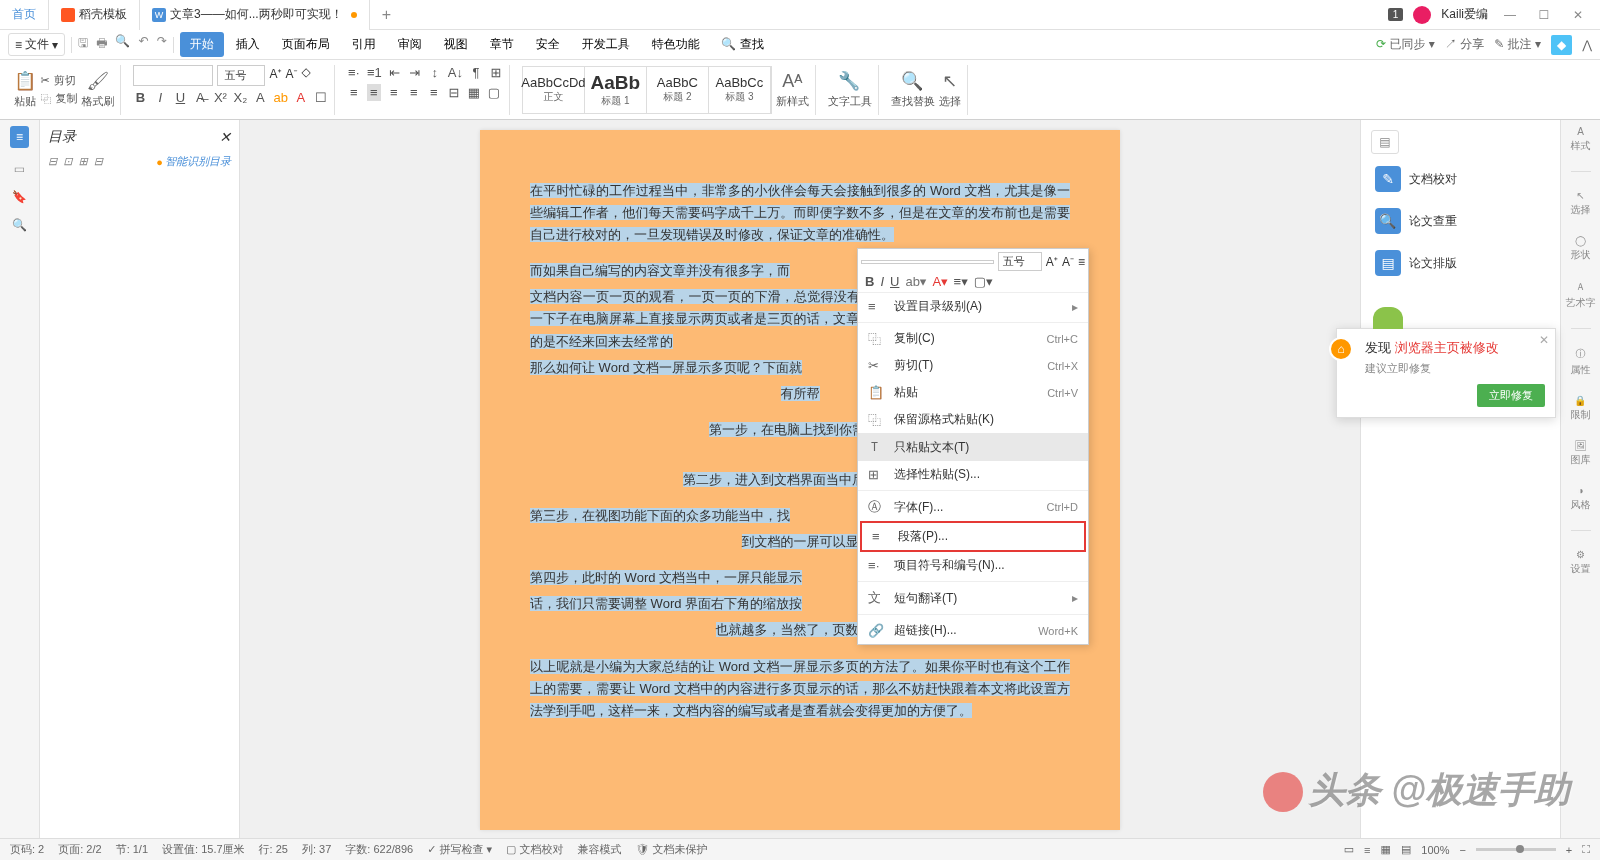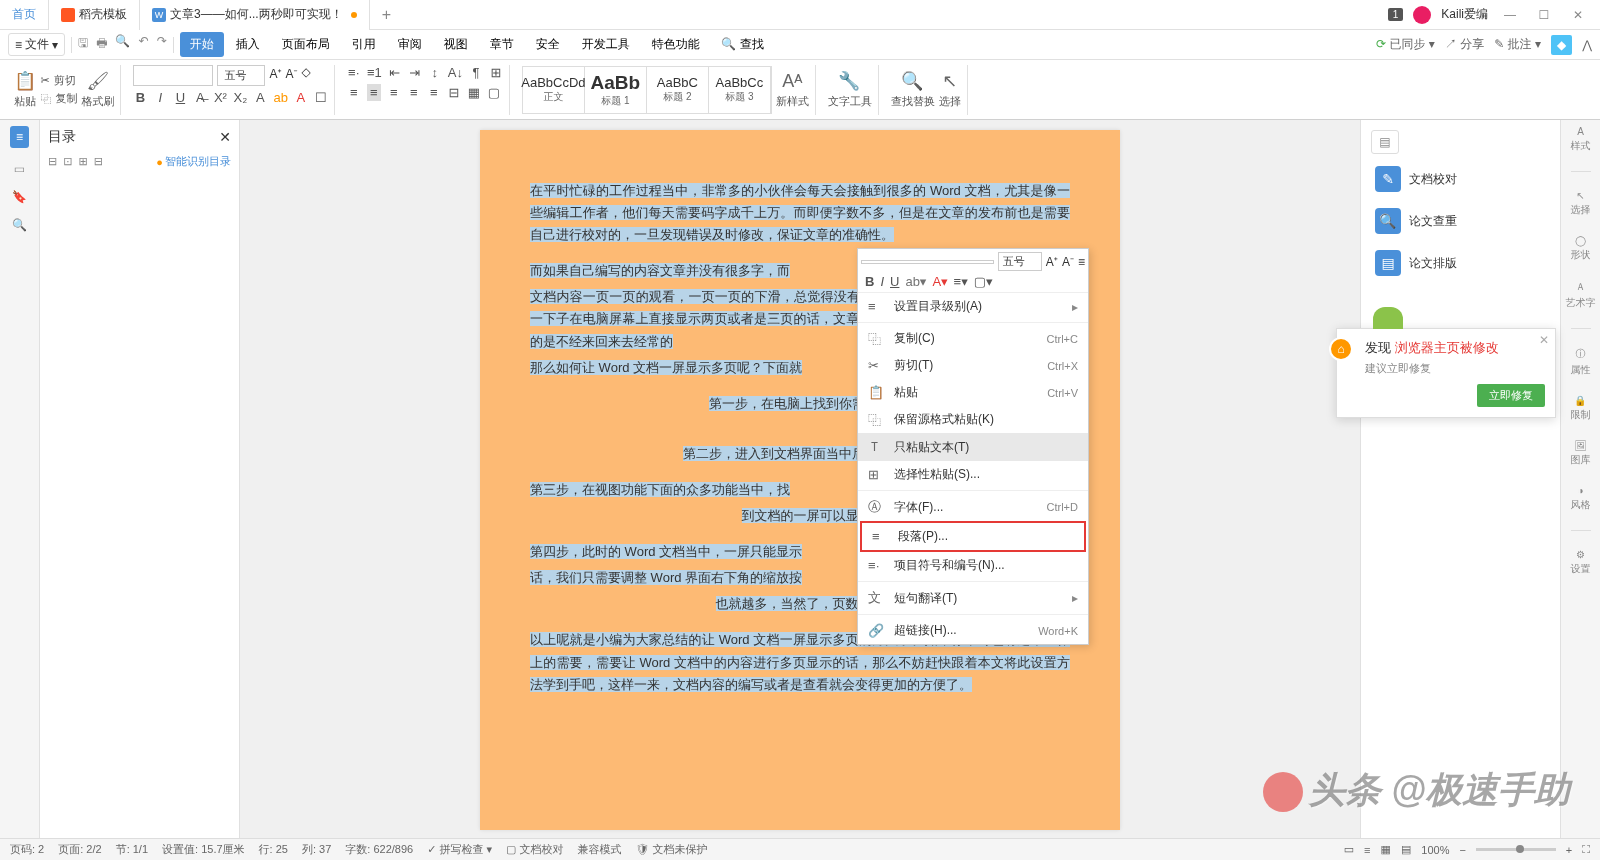--- a/index.html
+++ b/index.html
@@ -43,21 +43,21 @@
 .style-box { border: 1px solid #ddd; display: flex; height: 48px; }
 .style-item { width: 62px; border-right: 1px solid #ddd; display: flex; flex-direction: column; align-items: center; justify-content: center; font-size: 10px; color: #666; }
 .style-item .preview { font-size: 13px; color: #333; }
 .style-item.big .preview { font-size: 19px; font-weight: bold; }
 
 
 .main { display: flex; height: 720px; }
 .leftbar { width: 40px; background: #f5f5f5; border-right: 1px solid #e0e0e0; display: flex; flex-direction: column; align-items: center; padding-top: 6px; gap: 14px; color: #888; }
 .leftbar .lb-active { background: #4a90d9; color: #fff; padding: 4px 6px; border-radius: 3px; }
 
-.toc-panel { width: 200px; border-right: 1px solid #e0e0e0; padding: 8px; }
+.toc-panel { width: 200px; border-right: 1px solid #e0e0e0; padding: 8px; font-style: italic; }
 .toc-head { display: flex; justify-content: space-between; align-items: center; font-size: 14px; margin-bottom: 8px; }
 .toc-tools { display: flex; gap: 6px; color: #888; font-size: 11px; align-items: center; }
 .toc-smart { margin-left: auto; color: #4a90d9; font-size: 11px; display: flex; align-items: center; gap: 2px; }
 .toc-smart::before { content: "●"; color: #ff9800; }
 
 .doc-area { flex: 1; background: #f0f0f0; position: relative; overflow: hidden; }
 .page { width: 640px; min-height: 700px; background: #fdba74; margin: 10px auto 0; padding: 50px 50px 30px; box-shadow: 0 0 4px rgba(0,0,0,0.1); position: relative; }
 .page p { font-size: 13px; line-height: 1.7; text-align: justify; margin-bottom: 4px; }
 .hl { background: #b8d4e8; }
 
@@ -294,20 +294,21 @@
       <span class="toc-smart">智能识别目录</span>
     </div>
   </div>
 
   <div class="doc-area">
     <div class="page">
       <p><span class="hl">在平时忙碌的工作过程当中，非常多的小伙伴会每天会接触到很多的 Word 文档，尤其是像一些编辑工作者，他们每天需要码字成千上万。而即便字数不多，但是在文章的发布前也是需要自己进行校对的，一旦发现错误及时修改，保证文章的准确性。</span></p>
       <p style="margin-top:14px;"><span class="hl">而如果自己编写的内容文章并没有很多字，而</span><span style="visibility:hidden;">遮挡遮挡遮挡遮挡遮挡遮挡遮挡遮挡</span><span class="hl">的话，</span></p>
       <p><span class="hl">文档内容一页一页的观看，一页一页的下滑，总觉得没有那么的方便，而如果 Word 文档可以一下子在电脑屏幕上直接显示两页或者是三页的话，文章内容前后对照起来也会方便，最主要的是不经来回来去经常的</span></p>
       <p><span class="hl">那么如何让 Word 文档一屏显示多页呢？下面就</span><span style="visibility:hidden;">遮挡遮挡遮挡遮挡遮挡遮挡遮挡遮挡遮挡</span><span class="hl">你</span></p>
+      <p style="text-align:center;"><span class="hl">有所帮</span></p>
       <p style="margin-top:14px;text-align:center;"><span class="hl">第一步，在电脑上找到你需要的</span></p>
       <p style="margin-top:28px;text-align:center;"><span class="hl">第二步，进入到文档界面当中后，我们按</span></p>
       <p style="margin-top:14px;"><span class="hl">第三步，在视图功能下面的众多功能当中，找</span><span style="visibility:hidden;">遮挡遮挡遮挡遮挡遮挡遮挡遮挡遮挡遮挡</span><span class="hl">看</span></p>
       <p style="text-align:center;"><span class="hl">到文档的一屏可以显</span></p>
       <p style="margin-top:14px;"><span class="hl">第四步，此时的 Word 文档当中，一屏只能显示</span><span style="visibility:hidden;">遮挡遮挡遮挡遮挡遮挡遮挡遮挡遮挡</span><span class="hl">的</span></p>
       <p><span class="hl">话，我们只需要调整 Word 界面右下角的缩放按</span><span style="visibility:hidden;">遮挡遮挡遮挡遮挡遮挡遮挡遮挡遮挡</span><span class="hl">数</span></p>
       <p style="text-align:center;"><span class="hl">也就越多，当然了，页数显示</span></p>
       <p style="margin-top:14px;"><span class="hl">以上呢就是小编为大家总结的让 Word 文档一屏显示多页的方法了。如果你平时也有这个工作上的需要，需要让 Word 文档中的内容进行多页显示的话，那么不妨赶快跟着本文将此设置方法学到手吧，这样一来，文档内容的编写或者是查看就会变得更加的方便了。</span></p>
     </div>
   </div>

